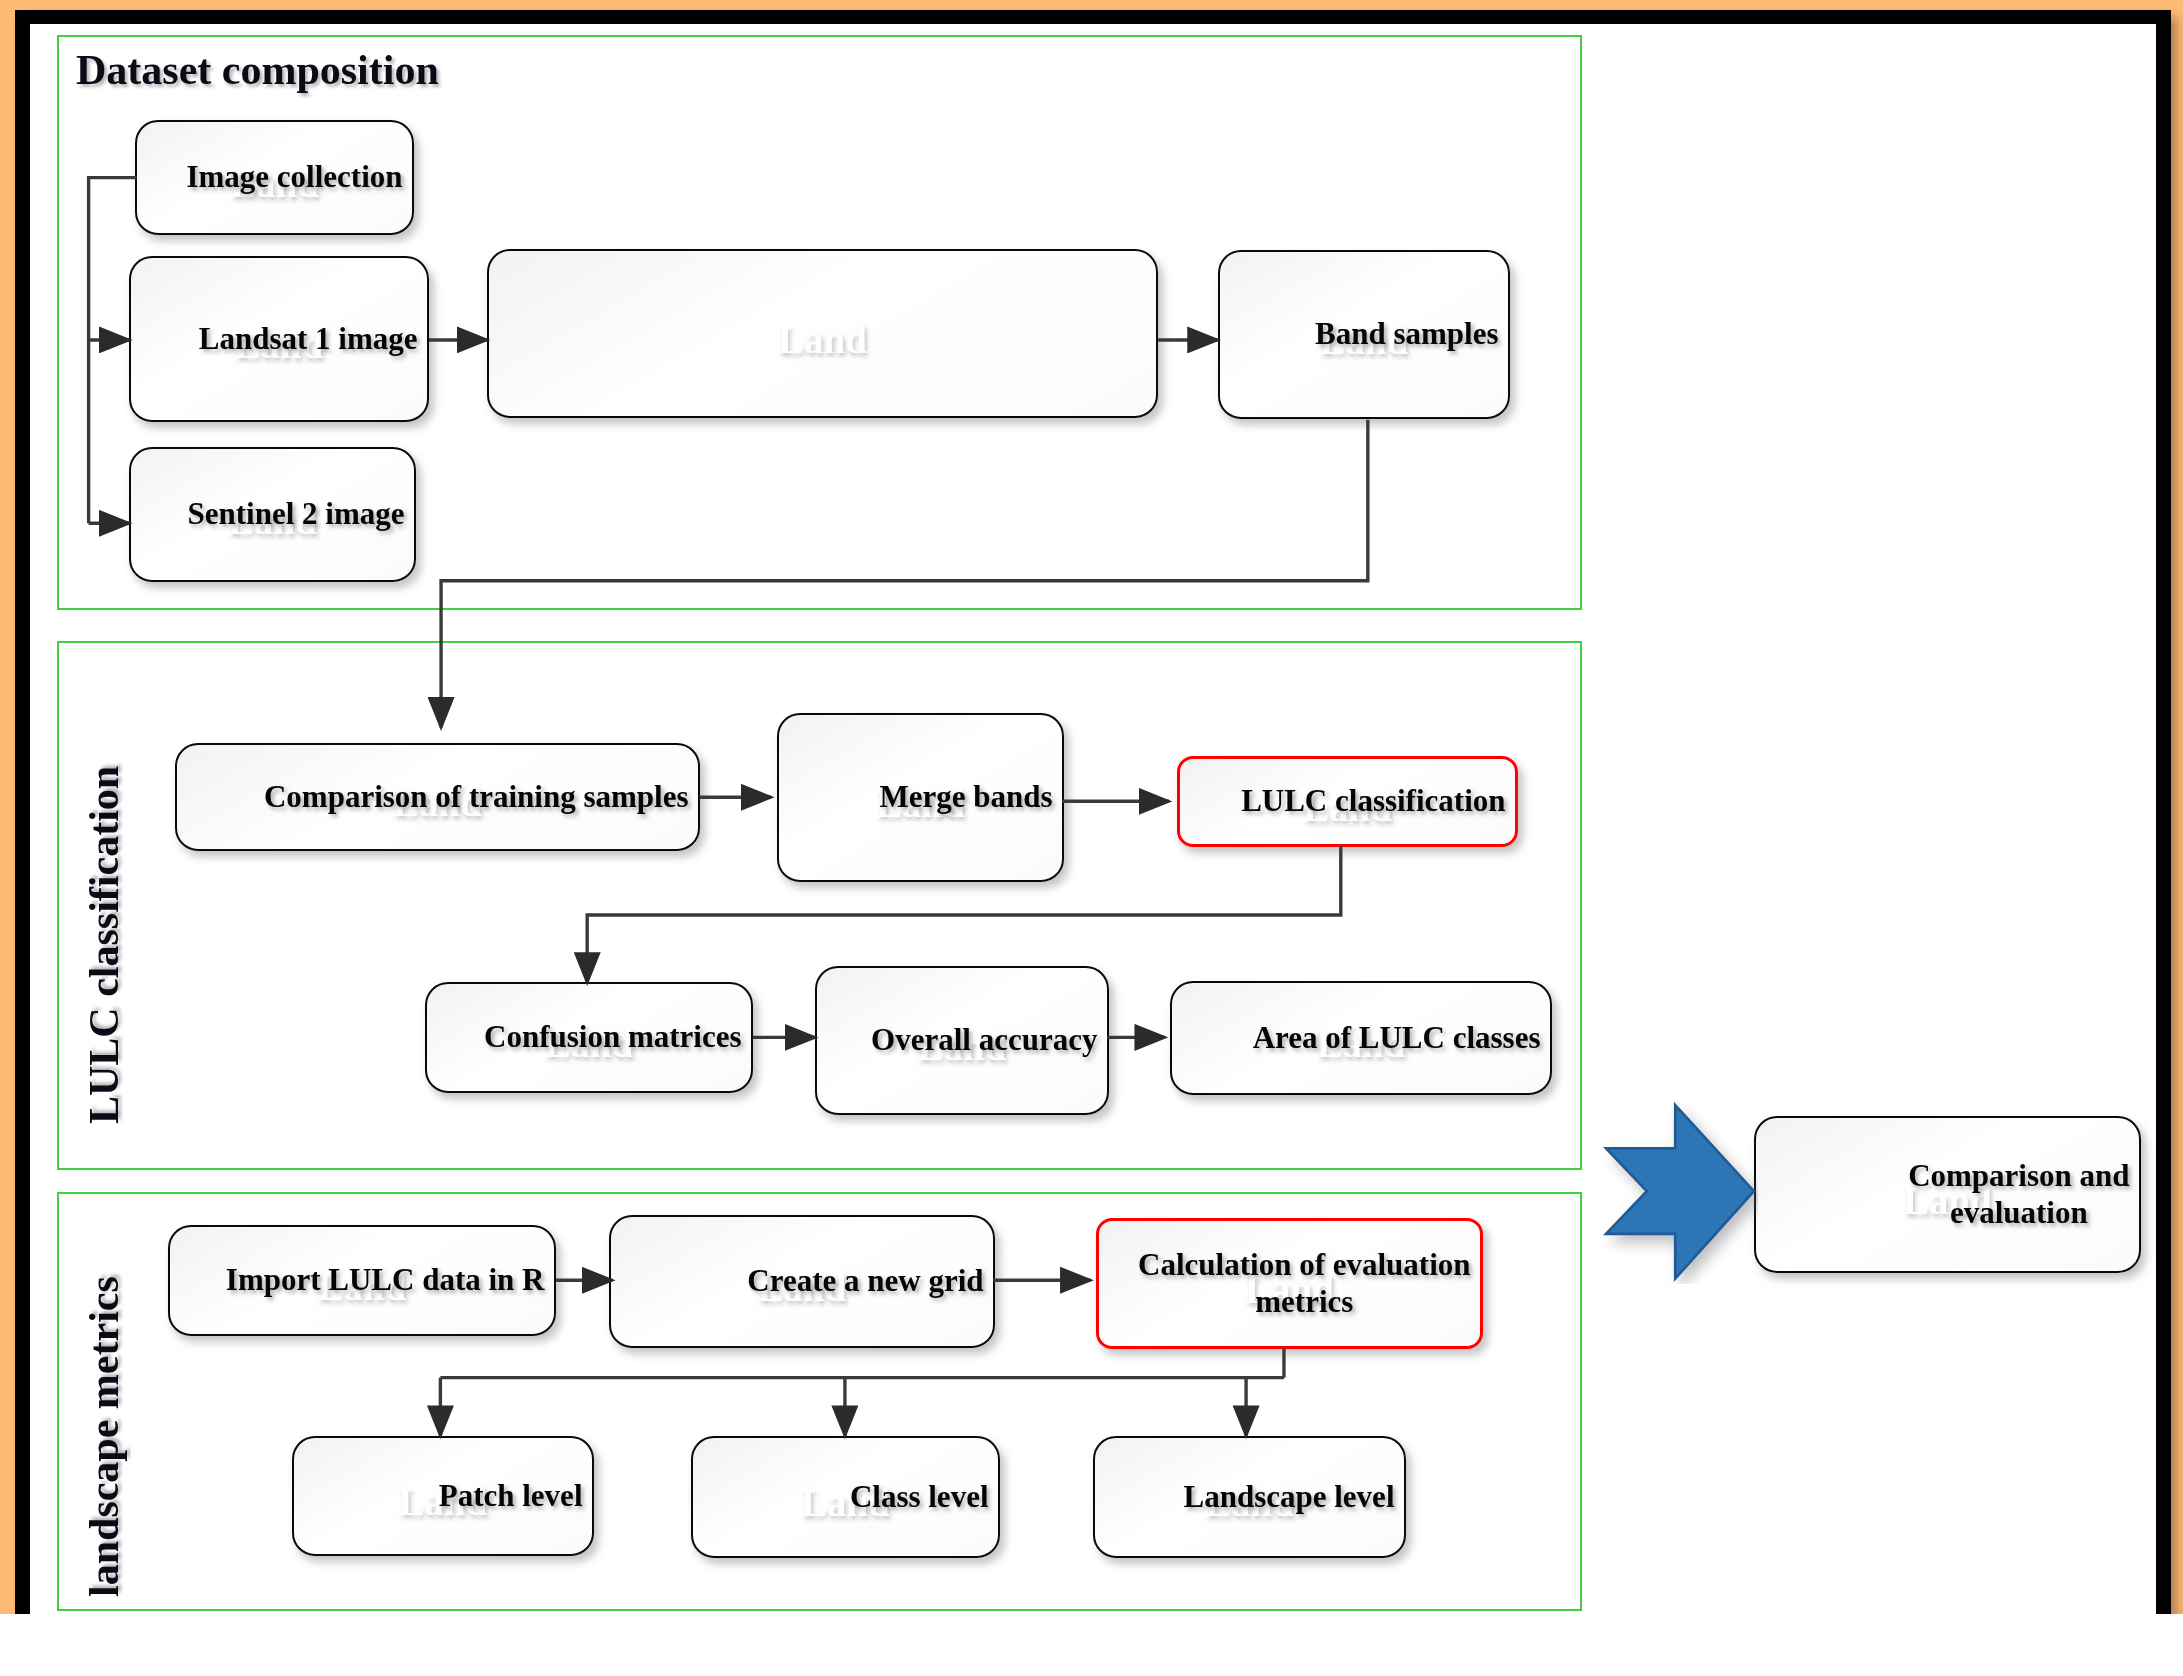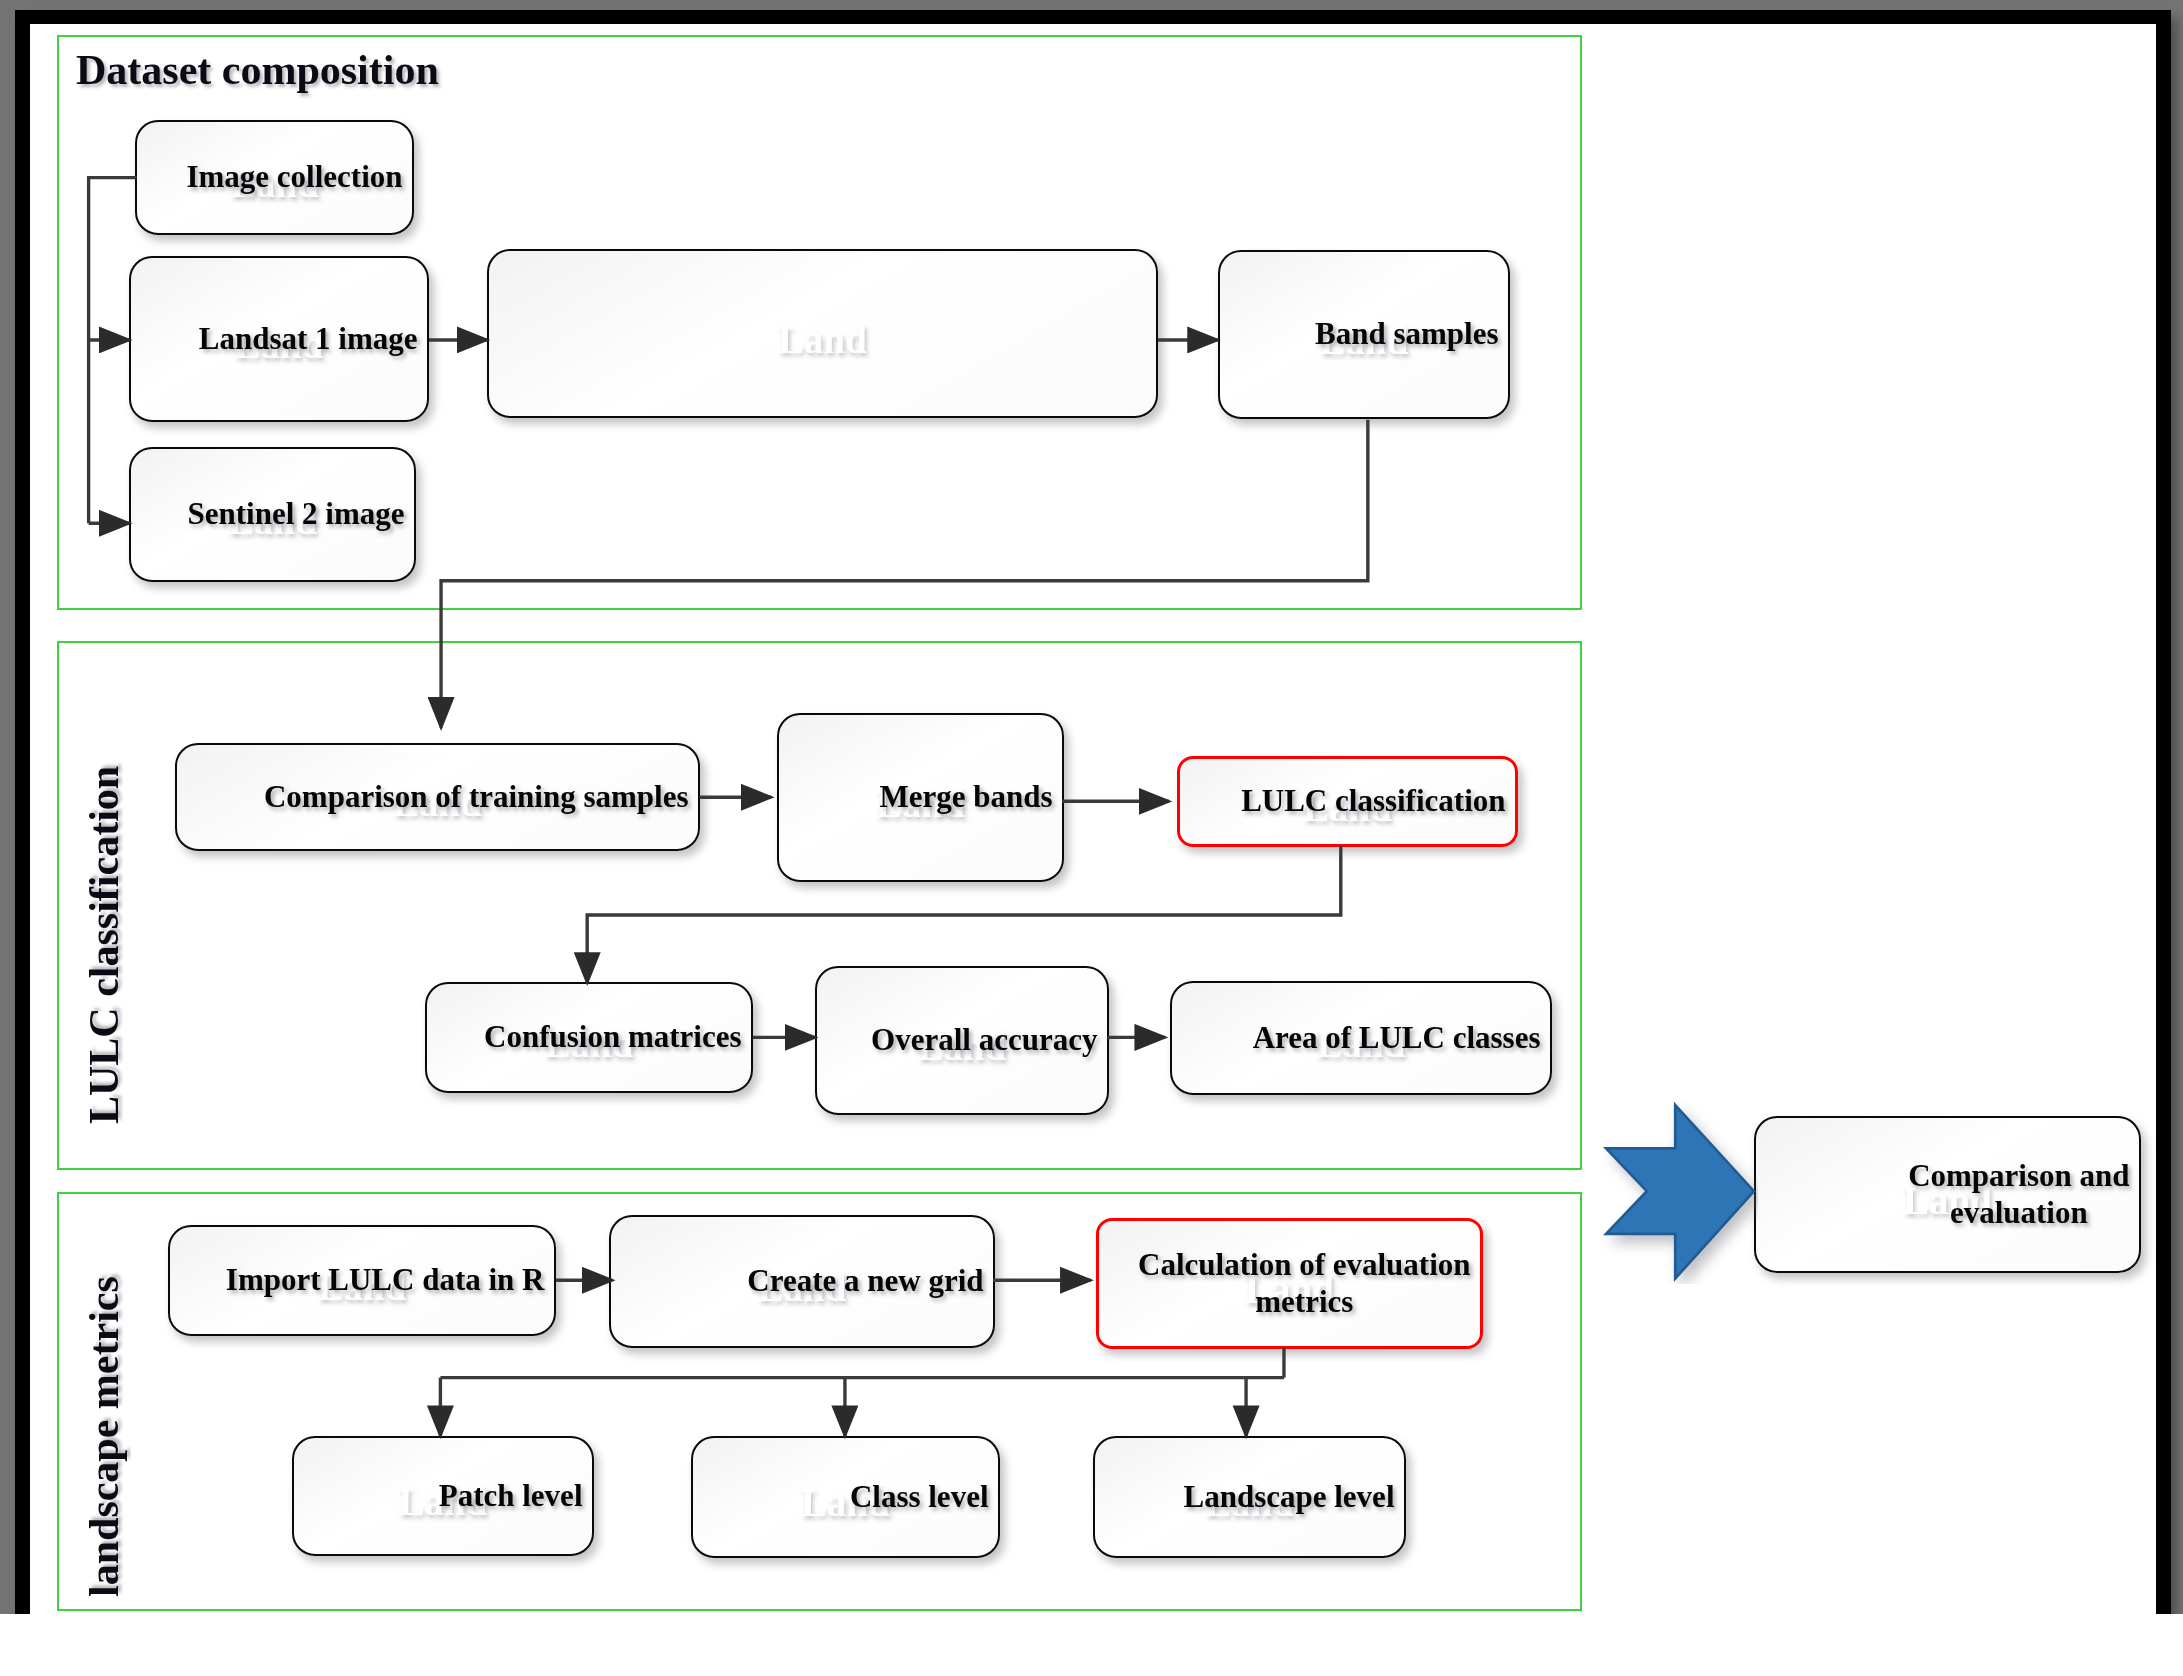--- a/index.html
+++ b/index.html
@@ -9,21 +9,21 @@
     background: #ffffff;
   }
   body {
     font-family: "Liberation Serif", "DejaVu Serif", serif;
   }
 
   #canvas {
     position: relative;
     width: 2183px;
     height: 1614px;
-    background: #737373;
+    background: #fdba74;
     overflow: hidden;
   }
 
   
   .outer-frame {
     position: absolute;
     left: 15px;
     top: 9.5px;
     width: 2156px;
     height: 1643px;

